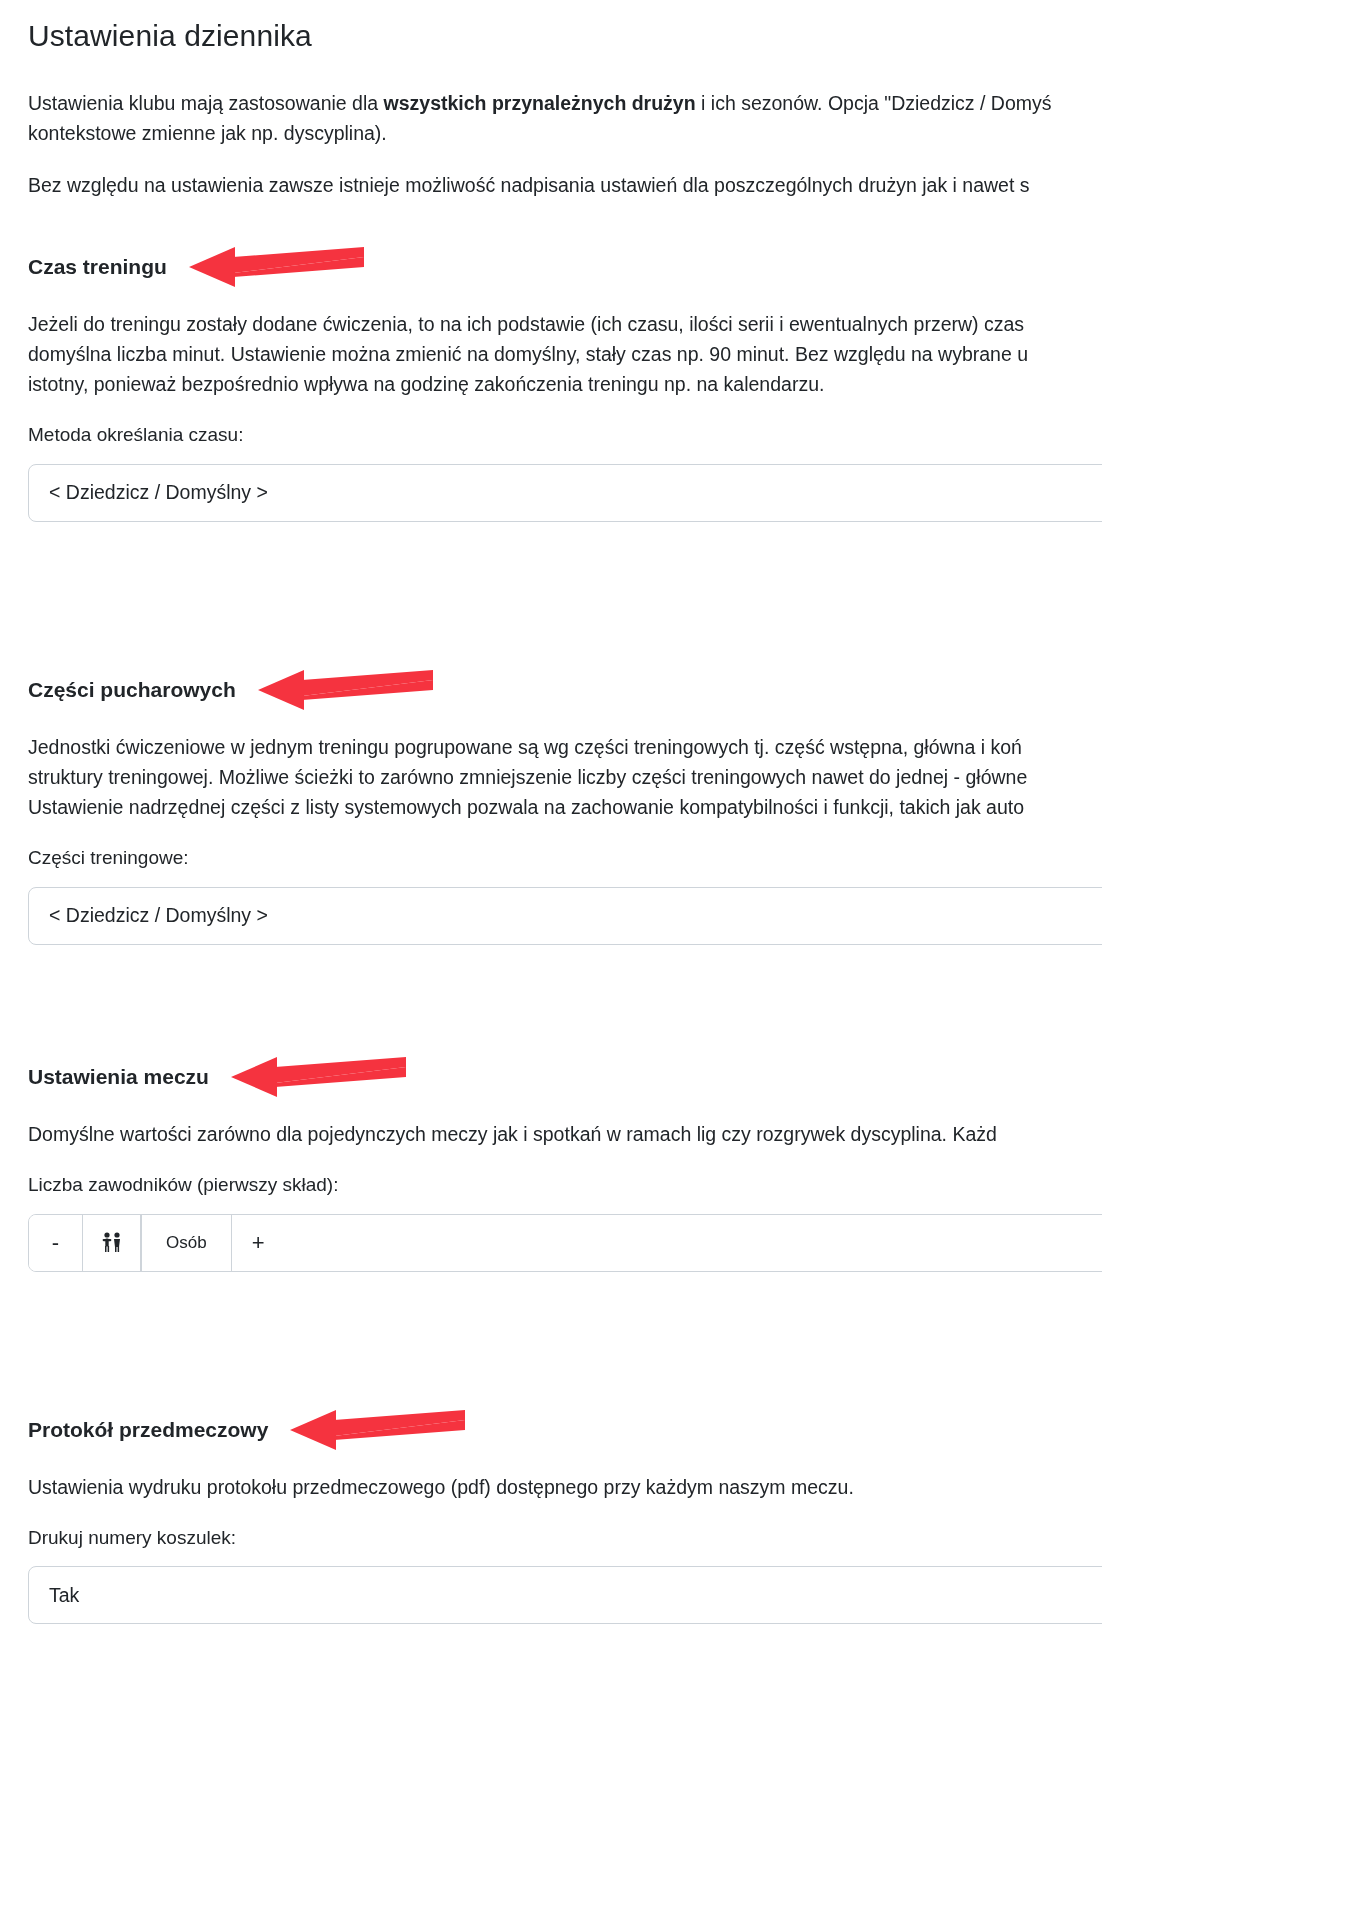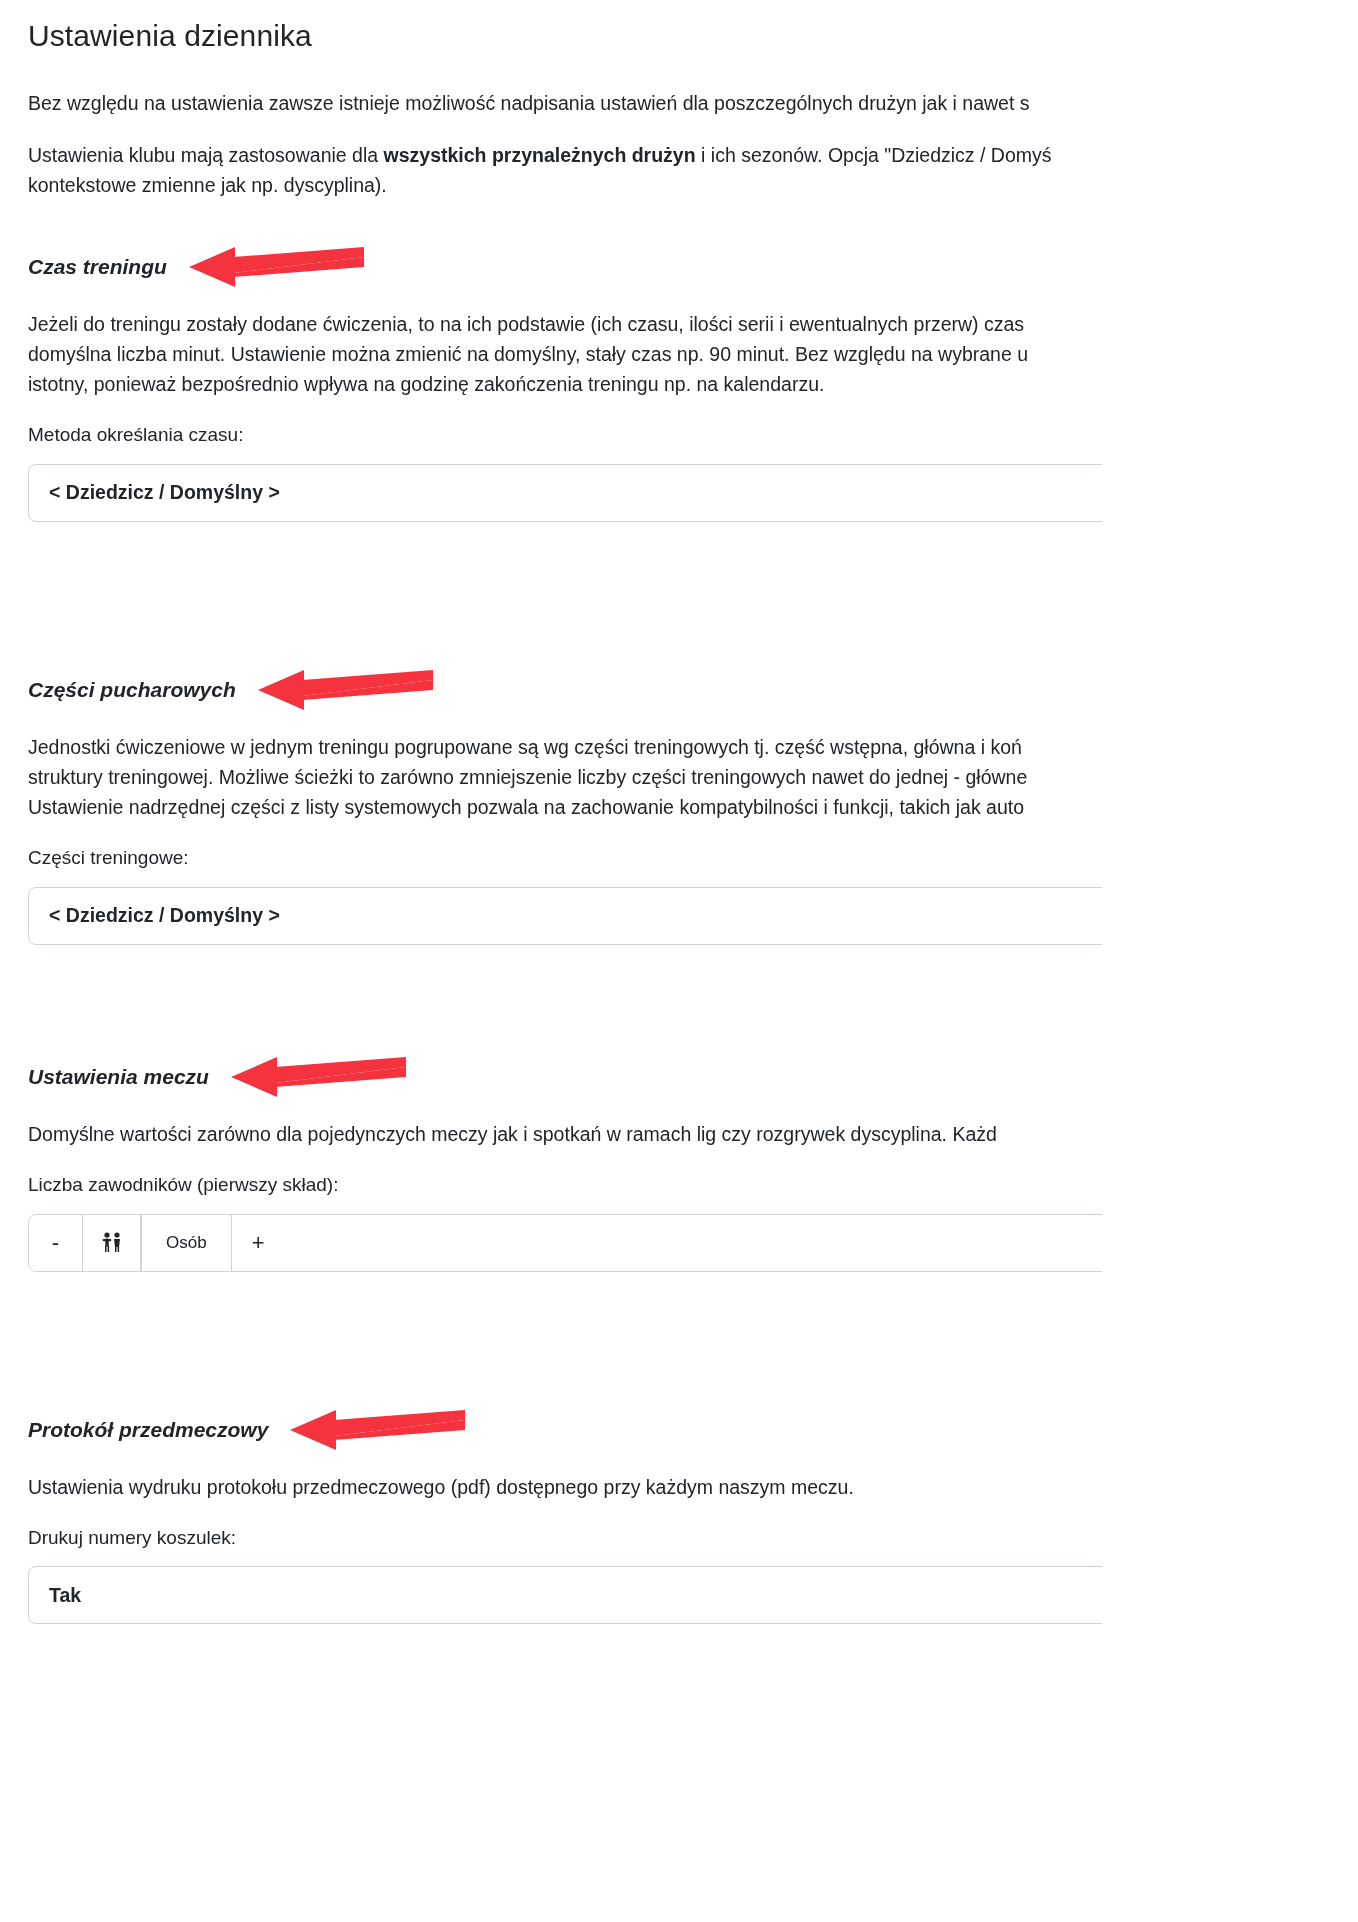--- a/index.html
+++ b/index.html
@@ -50,21 +50,21 @@
     color: #212529;
     display: inline-block;
     position: relative;
   }
   .section-head {
     display: flex;
     align-items: center;
     margin-top: 44px;
     margin-bottom: 0;
   }
-  .section-head h2.section-title { margin-bottom: 0; font-style: italic; }
+  .section-head h2.section-title { margin-bottom: 0; }
 
   
   .arrow {
     display: inline-block;
     margin-left: 22px;
     position: relative;
     top: 2px;
   }
 
   .field-label {
@@ -83,21 +83,20 @@
     width: 100%;
     height: 58px;
     border: 1px solid #ced4da;
     border-radius: 8px;
     background: #fff;
     display: flex;
     align-items: center;
     padding: 0 20px;
     font-size: 19.5px;
     color: #212529;
-    font-weight: bold;
   }
   .select-box .caret {
     margin-left: auto;
     color: #495057;
   }
 
   .stepper {
     width: 1304px;
     height: 58px;
     border: 1px solid #ced4da;
@@ -155,23 +154,23 @@
   .spacer-sm { height: 20px; }
 </style>
 </head>
 <body>
 
 <div class="page">
   <div class="content">
 
     <h1 class="page-title">Ustawienia dziennika</h1>
 
+    <p class="para"><span>Ustawienia klubu mają zastosowanie dla </span><b>wszystkich przynależnych drużyn</b><span> i ich sezonów. Opcja "Dziedzicz / Domyś</span><br><span>kontekstowe zmienne jak np. dyscyplina).</span></p>
+
     <p class="para">Bez względu na ustawienia zawsze istnieje możliwość nadpisania ustawień dla poszczególnych drużyn jak i nawet s</p>
-
-    <p class="para"><span>Ustawienia klubu mają zastosowanie dla </span><b>wszystkich przynależnych drużyn</b><span> i ich sezonów. Opcja "Dziedzicz / Domyś</span><br><span>kontekstowe zmienne jak np. dyscyplina).</span></p>
 
     <div class="section-head">
       <h2 class="section-title">Czas treningu</h2>
       <span class="arrow">
         <svg width="175" height="40" viewBox="0 0 175 40" xmlns="http://www.w3.org/2000/svg">
           <g fill="#f5333f">
             <polygon points="0,20 46,0 46,40"></polygon>
             <polygon points="44,10 175,0 175,10 44,26"></polygon>
             <polygon points="44,26 175,10 175,20 44,30"></polygon>
           </g>

